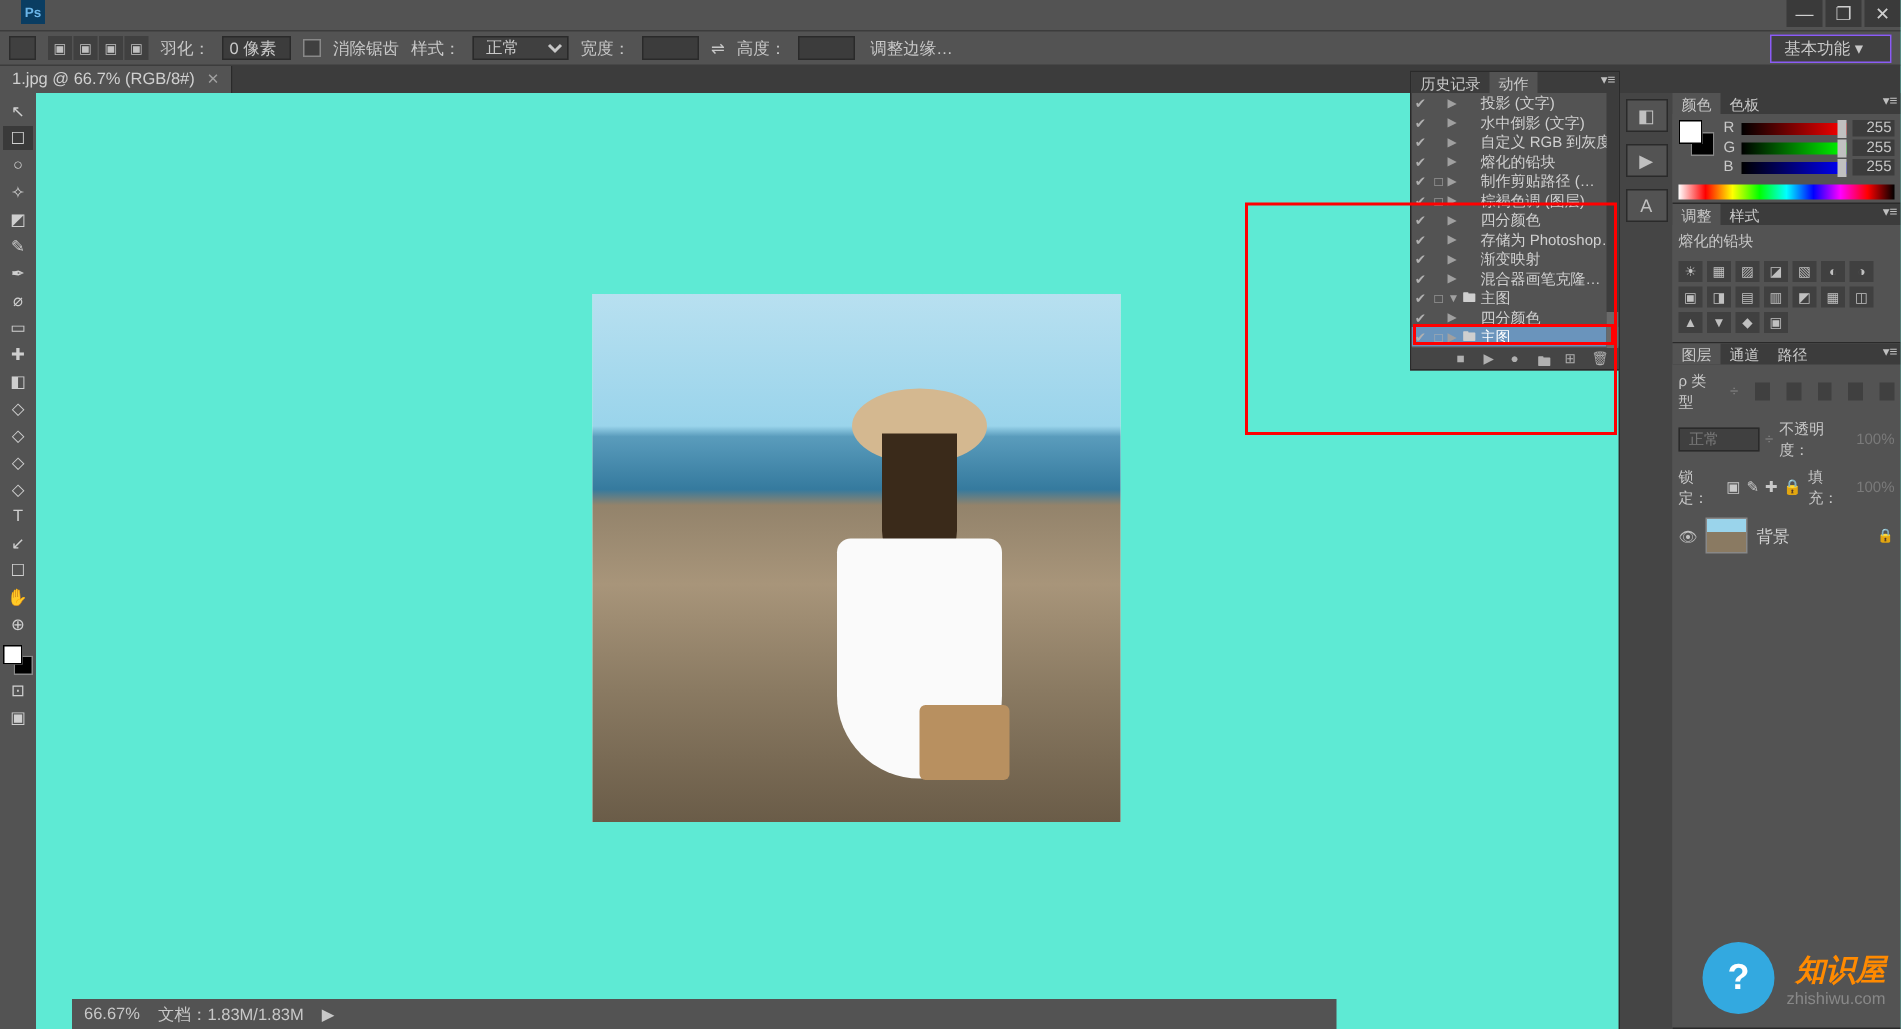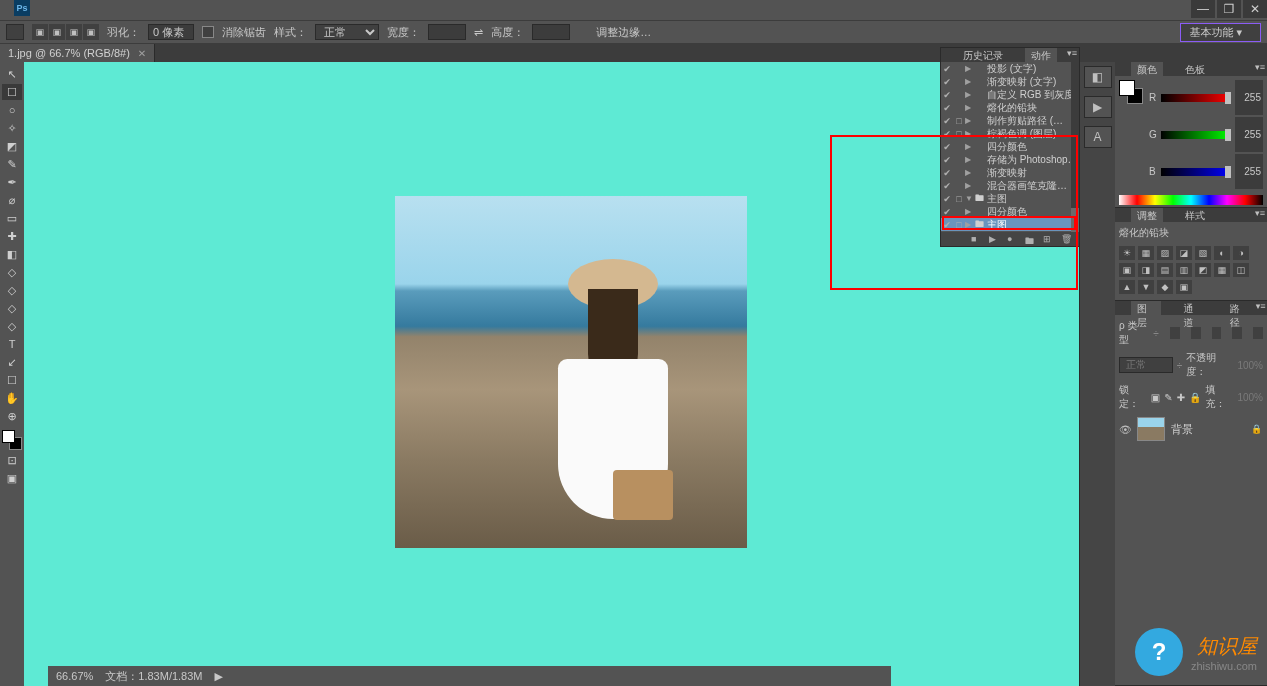--- a/index.html
+++ b/index.html
@@ -47,37 +47,37 @@
 .status-bar { position: absolute; left: 24px; right: 188px; bottom: 0; height: 20px; background: #535353; display: flex; align-items: center; padding: 0 8px; gap: 12px; }
 .status-txt { color: #c8c8c8; font-size: 11px; }
 
 .right-dock { width: 188px; display: flex; }
 .dock-icons { width: 36px; background: #454545; border-left: 1px solid #2a2a2a; display: flex; flex-direction: column; padding-top: 4px; gap: 8px; align-items: center; }
 .dock-icon { width: 28px; height: 22px; background: #535353; border: 1px solid #2a2a2a; display: flex; align-items: center; justify-content: center; color: #c0c0c0; font-size: 12px; cursor: pointer; }
 
 .panel-col { width: 152px; background: #535353; display: flex; flex-direction: column; }
 .panel { background: #535353; border-bottom: 1px solid #2a2a2a; }
 .panel-tabs { display: flex; background: #3c3c3c; height: 14px; }
-.ptab { color: #c8c8c8; font-size: 10px; padding: 1px 6px; cursor: pointer; margin-left: 16px; }
+.ptab { color: #c8c8c8; font-size: 10px; padding: 1px 6px; cursor: pointer; }
 .ptab.act { background: #535353; }
 .ptab-menu { margin-left: auto; width: 14px; color: #c0c0c0; text-align: center; font-size: 9px; cursor: pointer; }
 
 .color-sw { padding: 4px; display: flex; gap: 6px; align-items: flex-start; }
 .fgbg2 { width: 24px; height: 24px; position: relative; }
 .fgsw2 { position: absolute; width: 16px; height: 16px; background: #fff; border: 1px solid #000; left: 0; top: 0; }
 .bgsw2 { position: absolute; width: 16px; height: 16px; background: #000; border: 1px solid #888; right: 0; bottom: 0; }
 .rgb-sliders { flex: 1; display: flex; flex-direction: column; gap: 2px; }
 .slider-row { display: flex; align-items: center; gap: 4px; }
 .slider-lbl { color: #c8c8c8; font-size: 10px; width: 8px; }
 .slider-track { flex: 1; height: 8px; position: relative; }
 .sl-r { background: linear-gradient(90deg,#000,#f00); }
 .sl-g { background: linear-gradient(90deg,#000,#0f0); }
 .sl-b { background: linear-gradient(90deg,#000,#00f); }
 .slider-thumb { position: absolute; right: 0; top: -2px; width: 6px; height: 12px; background: #c0c0c0; }
-.slider-val { width: 28px; background: #3c3c3c; color: #c8c8c8; font-size: 10px; text-align: right; padding: 12px 2px; }
+.slider-val { width: 28px; background: #3c3c3c; color: #c8c8c8; font-size: 10px; text-align: right; padding: 0 2px; }
 .color-bar { height: 10px; background: linear-gradient(90deg,#fff,#f00,#ff0,#0f0,#0ff,#00f,#f0f,#f00,#000); margin: 2px 4px; }
 
 .adj-body { padding: 2px 4px; }
 .adj-lbl { color: #c8c8c8; font-size: 10px; padding: 2px 0; }
 .adj-icons { display: flex; flex-wrap: wrap; gap: 3px; padding: 4px 0; }
 .adj-icon { width: 16px; height: 14px; background: #404040; display: flex; align-items: center; justify-content: center; color: #c0c0c0; font-size: 9px; cursor: pointer; }
 
 .layers-body { padding: 2px 4px; }
 .layer-top { display: flex; gap: 11px; align-items: center; font-size: 10px; color: #c8c8c8; padding: 2px 0; justify-content: center; }
 .layer-sel { background: #404040; border: 1px solid #2a2a2a; font-size: 10px; color: #7a7a7a; padding: 0 6px; width: 56px; }
@@ -104,21 +104,21 @@
 .act-btns { display: flex; justify-content: flex-end; gap: 6px; padding: 2px 6px; background: #454545; }
 .act-btn { width: 12px; height: 10px; color: #b0b0b0; font-size: 9px; cursor: pointer; }
 
 .red-box { position: absolute; border: 2px solid #f00; pointer-events: none; z-index: 60; }
 .red1 { left: 830px; top: 135px; width: 248px; height: 155px; }
 .red2 { left: 942px; top: 216px; width: 134px; height: 14px; }
 
 .watermark { position: absolute; right: 10px; bottom: 10px; display: flex; align-items: center; gap: 8px; z-index: 100; }
 .wm-badge { width: 48px; height: 48px; border-radius: 50%; background: #33a9e0; display: flex; align-items: center; justify-content: center; color: #fff; font-size: 24px; font-weight: bold; }
 .wm-txt { text-align: right; }
-.wm-cn { color: #ff8a00; font-size: 20px; font-weight: normal; font-style: italic; }
+.wm-cn { color: #ff8a00; font-size: 20px; font-weight: bold; font-style: italic; }
 .wm-en { color: #888; font-size: 11px; }
 </style>
 </head>
 <body>
 
 <div class="titlebar">
   <div class="ps-logo">Ps</div>
   <div class="win-controls">
     <div class="win-btn">—</div>
     <div class="win-btn">❐</div>
@@ -138,21 +138,21 @@
   <input class="opt-input" value="0 像素" style="">
   <div class="opt-check"></div>
   <span class="opt-label">消除锯齿</span>
   <span class="opt-label">样式：</span>
   <select class="opt-select"><option>正常</option></select>
   <span class="opt-label">宽度：</span>
   <input class="opt-input" style="width: 38px;">
   <span class="opt-label">⇌</span>
   <span class="opt-label">高度：</span>
   <input class="opt-input" style="width: 38px;">
-  <span class="opt-label" style="margin-left:18px">调整边缘…</span>
+  <span class="opt-label" style="margin-left:2px">调整边缘…</span>
   <div class="workspace-switch"><span>基本功能</span>&nbsp;▾</div>
 </div>
 
 <div class="doc-tabs">
   <div class="doc-tab">
     <span>1.jpg @ 66.7% (RGB/8#)</span>
     <span class="tab-close">✕</span>
   </div>
 </div>
 
@@ -336,21 +336,21 @@
         <span class="col-c"></span>
         <span class="act-arr">▶</span>
         <span class="act-fold"></span>
         <span class="act-lbl">投影 (文字)</span>
       </div>
       <div class="act-row">
         <span class="col-c">✔</span>
         <span class="col-c"></span>
         <span class="act-arr">▶</span>
         <span class="act-fold"></span>
-        <span class="act-lbl">渐变映射 (文字)</span>
+        <span class="act-lbl">水中倒影 (文字)</span>
       </div>
       <div class="act-row">
         <span class="col-c">✔</span>
         <span class="col-c"></span>
         <span class="act-arr">▶</span>
         <span class="act-fold"></span>
         <span class="act-lbl">自定义 RGB 到灰度</span>
       </div>
       <div class="act-row">
         <span class="col-c">✔</span>

